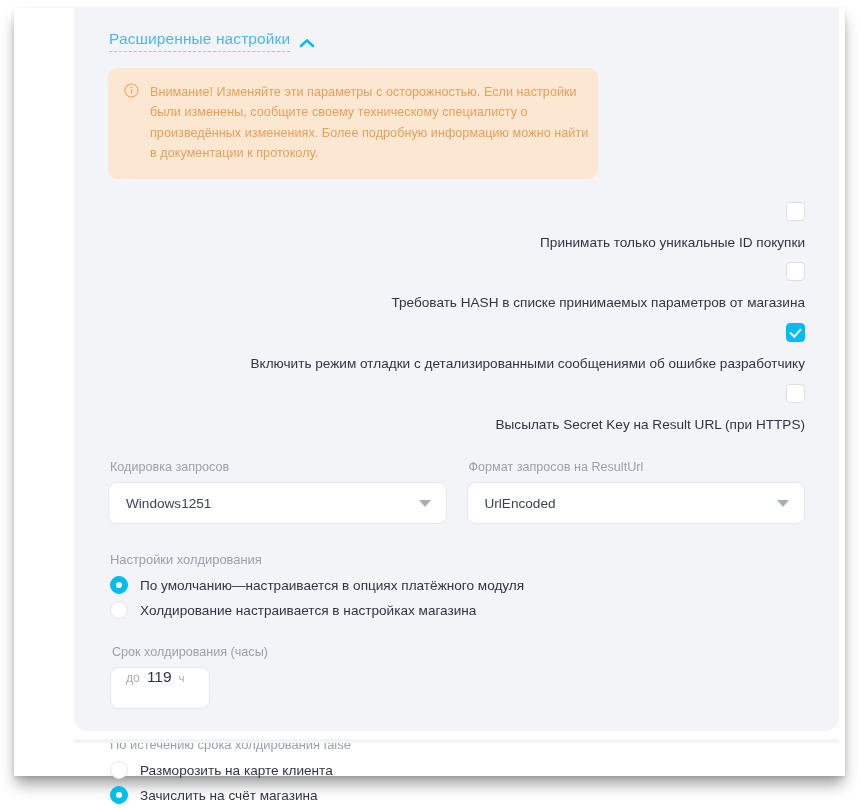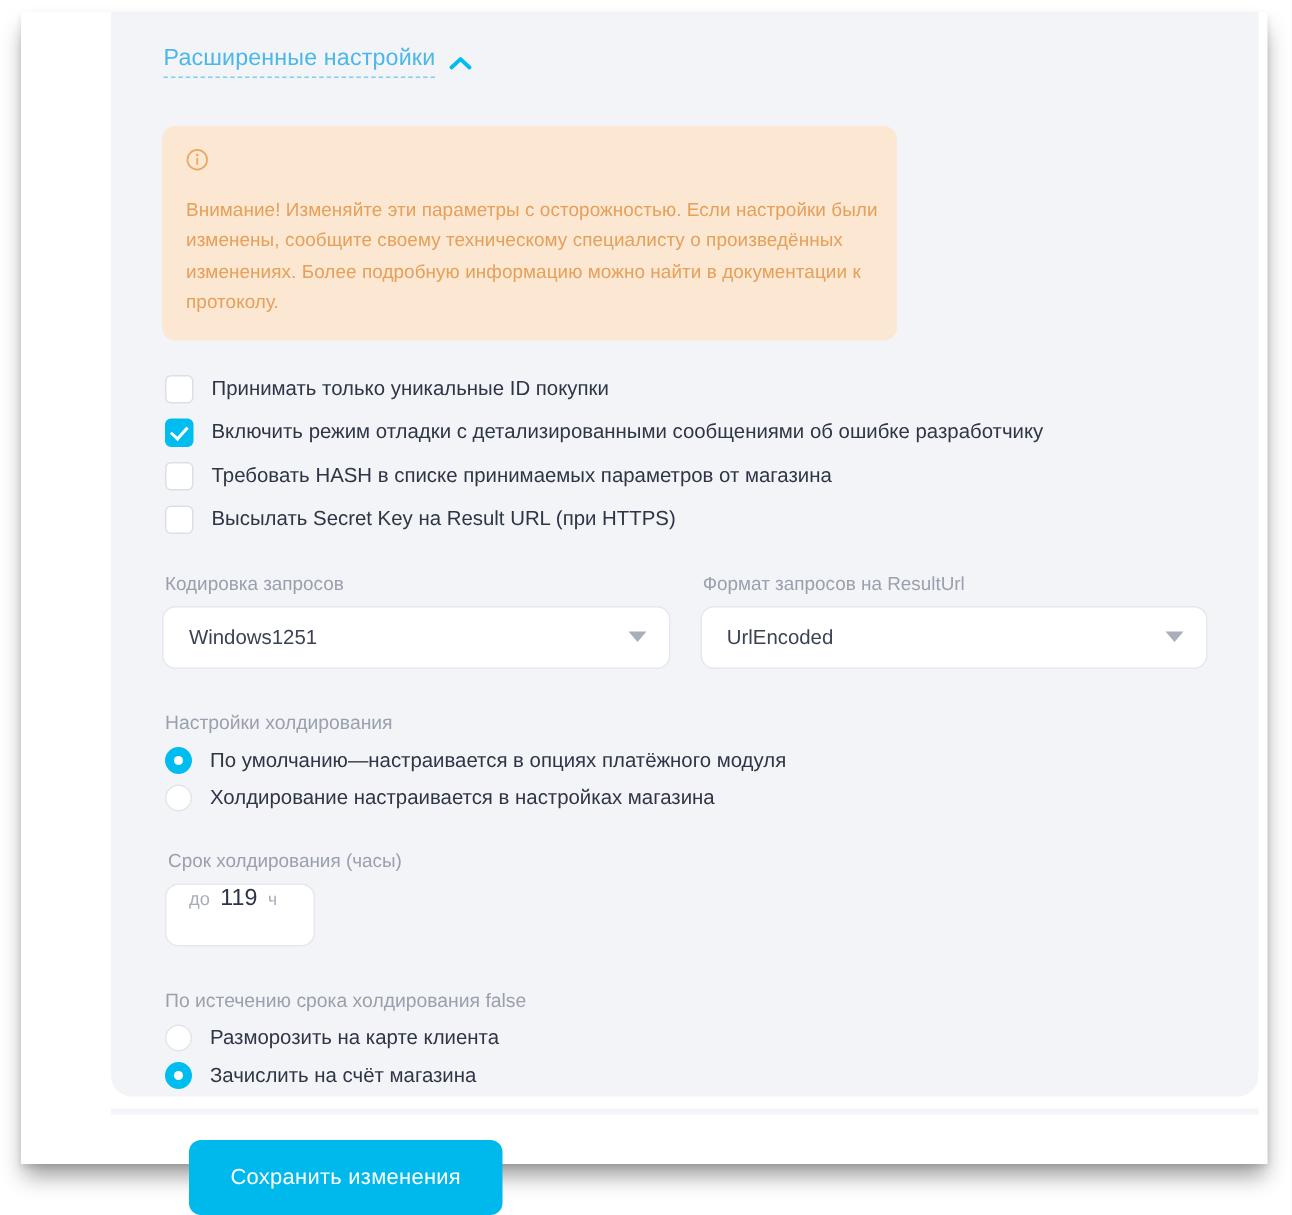--- a/index.html
+++ b/index.html
@@ -58,45 +58,45 @@
     width: 16px;
     height: 10px;
     display: inline-block;
     position: relative;
     top: -2px;
     cursor: pointer;
   }
 
   
   .notice {
-    margin-top: 32px;
+    margin-top: 16px;
     width: 490px;
     background: #fbe7d2;
     border-radius: 9px;
     padding: 14px 1px 15px 16px;
     display: flex;
     gap: 11px;
     box-sizing: border-box;
-    flex-direction: column;
   }
   .notice-icon { flex: 0 0 auto; margin-top: 1px; }
   .notice-text {
     color: #e5a05a;
     font-size: 12.6px;
     line-height: 1.62;
     letter-spacing: .05px;
   }
 
   
   .checks { margin-top: 22px; padding-left: 2px; }
   .check-row {
     display: flex;
     align-items: flex-end;
     gap: 12px;
     margin-bottom: 9px;
+    flex-direction: column;
   }
   .cbox {
     flex: 0 0 auto;
     width: 19px;
     height: 19px;
     border-radius: 4px;
     border: 1.4px solid #dcdfe8;
     background: #ffffff;
     box-sizing: border-box;
     margin-top: 1px;
@@ -289,30 +289,30 @@
       <div class="checks">
 
         <div class="check-row">
           <span class="cbox"></span>
           <div>
             <div class="check-label">Принимать только уникальные ID покупки</div>
           </div>
         </div>
 
         <div class="check-row">
+          <span class="cbox"></span>
+          <div>
+            <div class="check-label">Требовать HASH в списке принимаемых параметров от магазина</div>
+          </div>
+        </div>
+
+        <div class="check-row">
           <span class="cbox checked"></span>
           <div>
             <div class="check-label">Включить режим отладки с детализированными сообщениями об ошибке разработчику</div>
-          </div>
-        </div>
-
-        <div class="check-row">
-          <span class="cbox"></span>
-          <div>
-            <div class="check-label">Требовать HASH в списке принимаемых параметров от магазина</div>
           </div>
         </div>
 
         <div class="check-row">
           <span class="cbox"></span>
           <div>
             <div class="check-label">Высылать Secret Key на Result URL (при HTTPS)</div>
           </div>
         </div>
 

